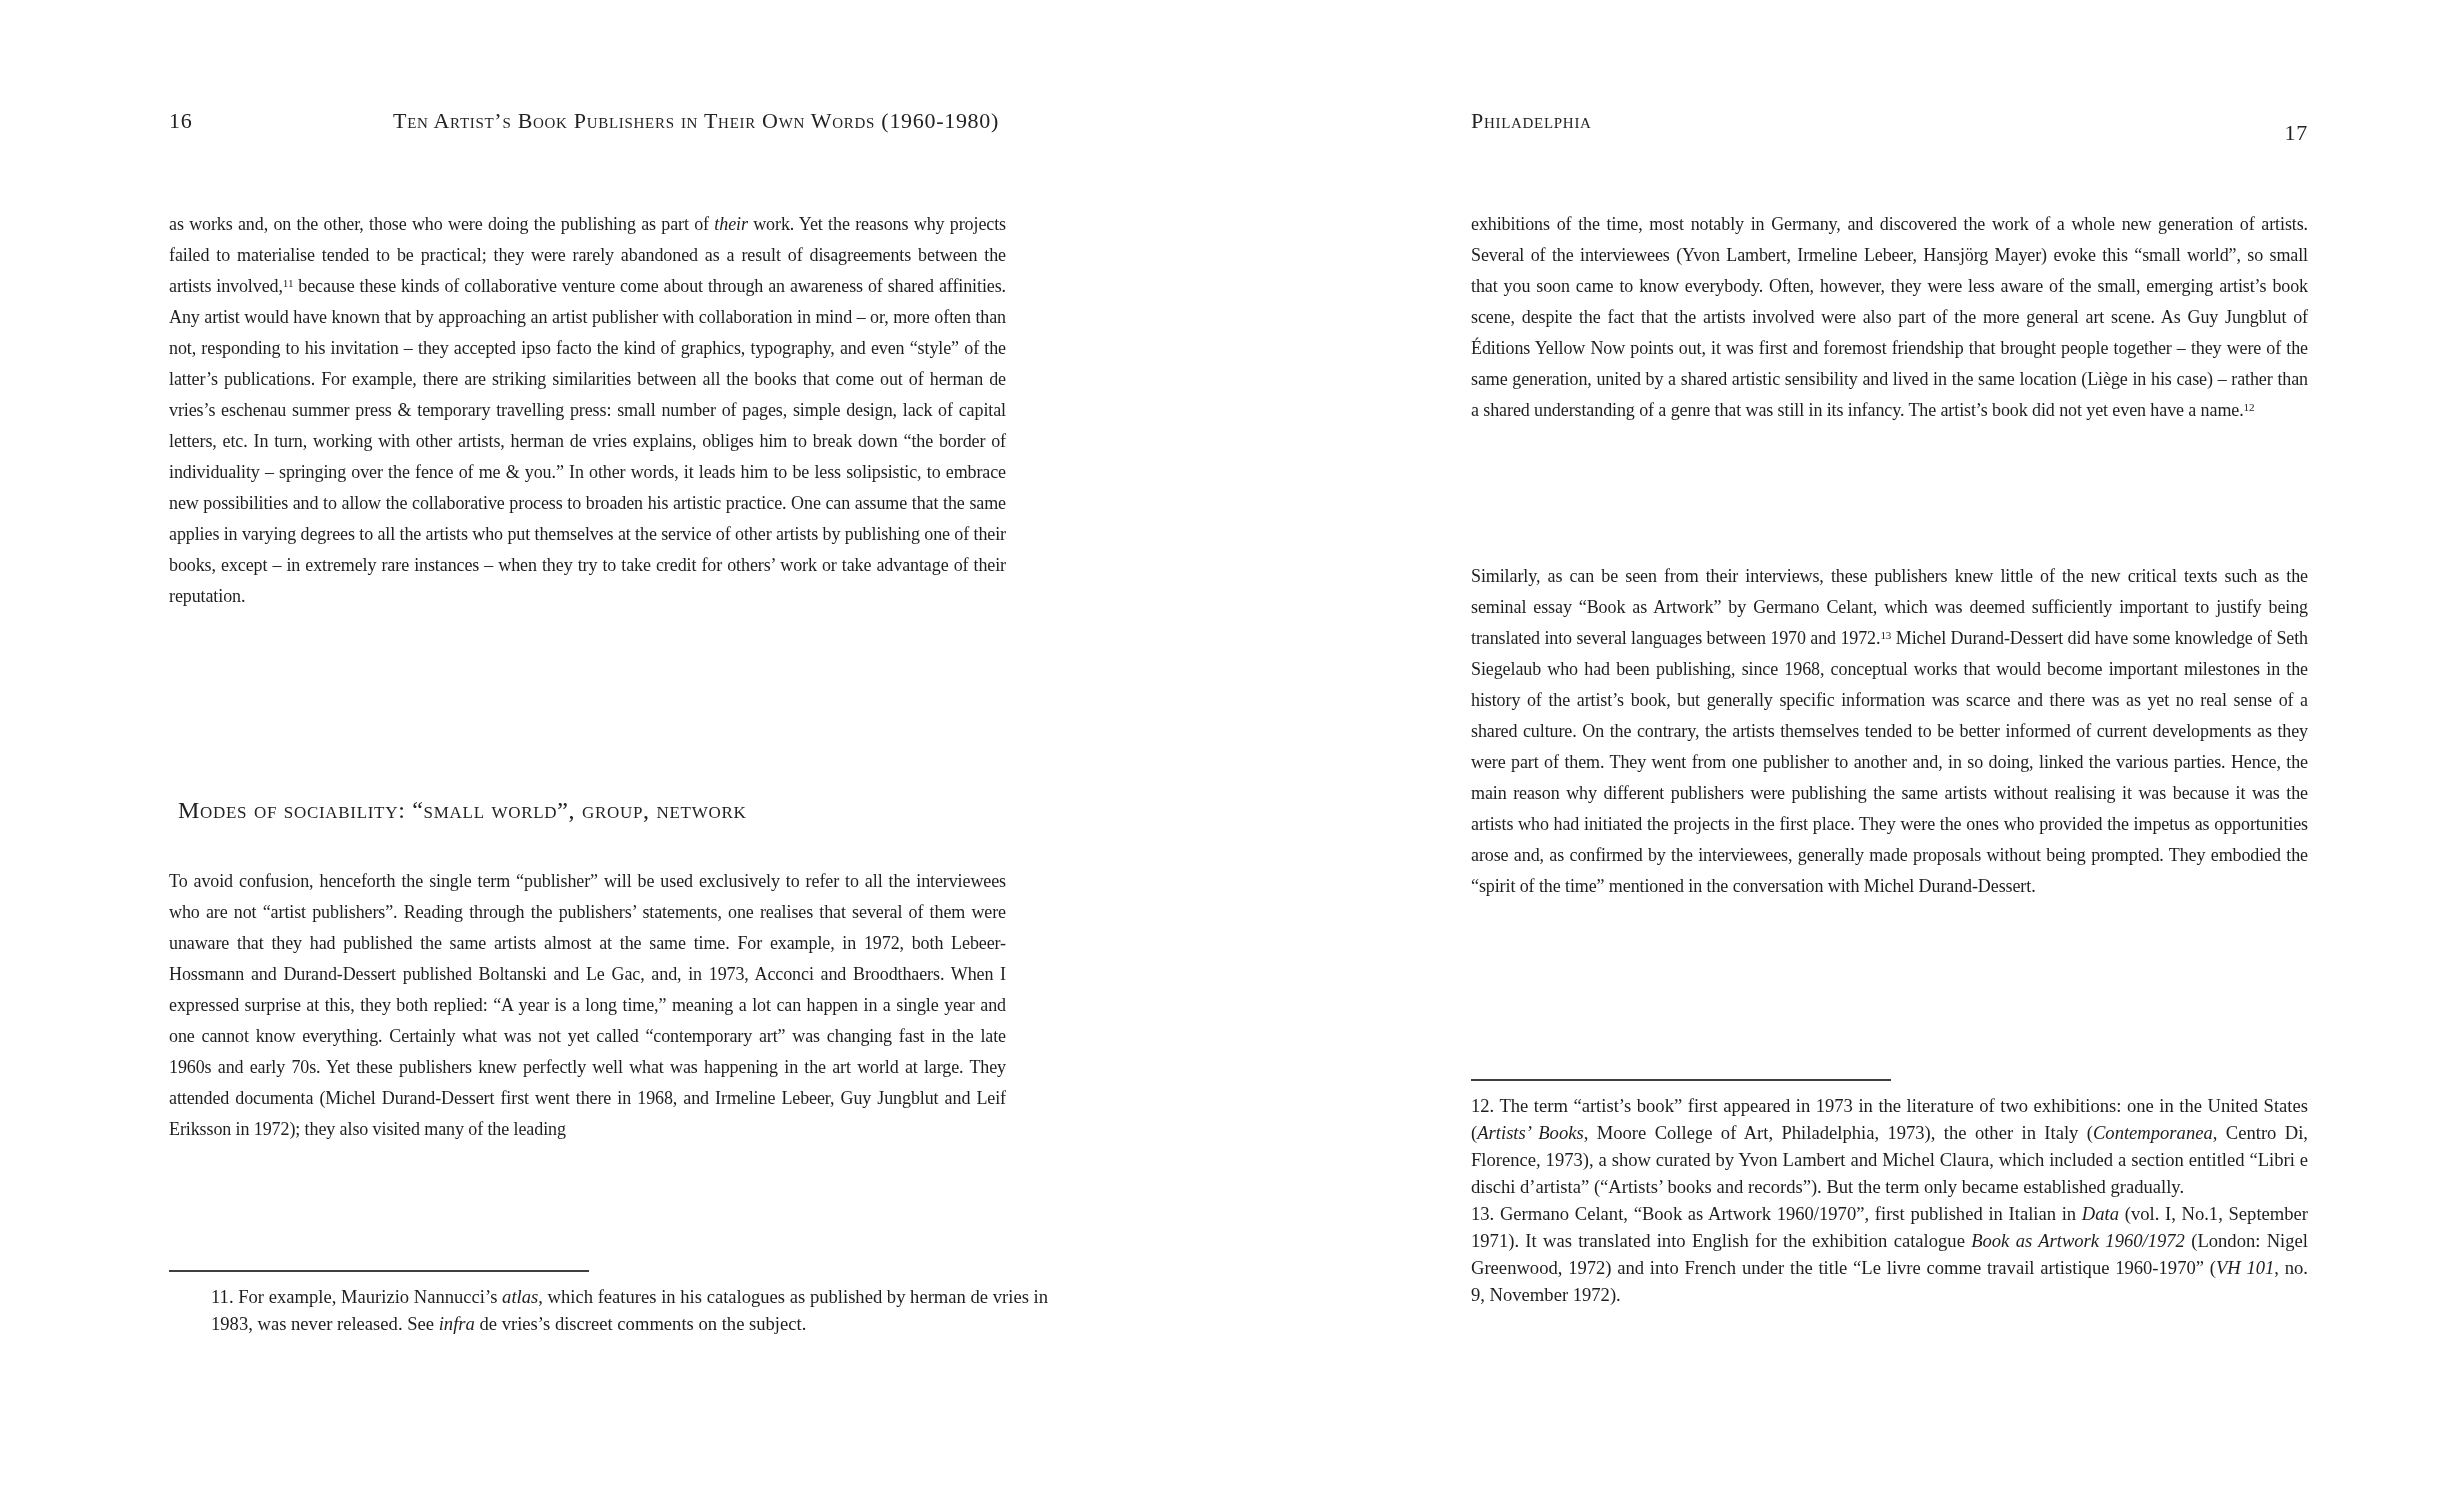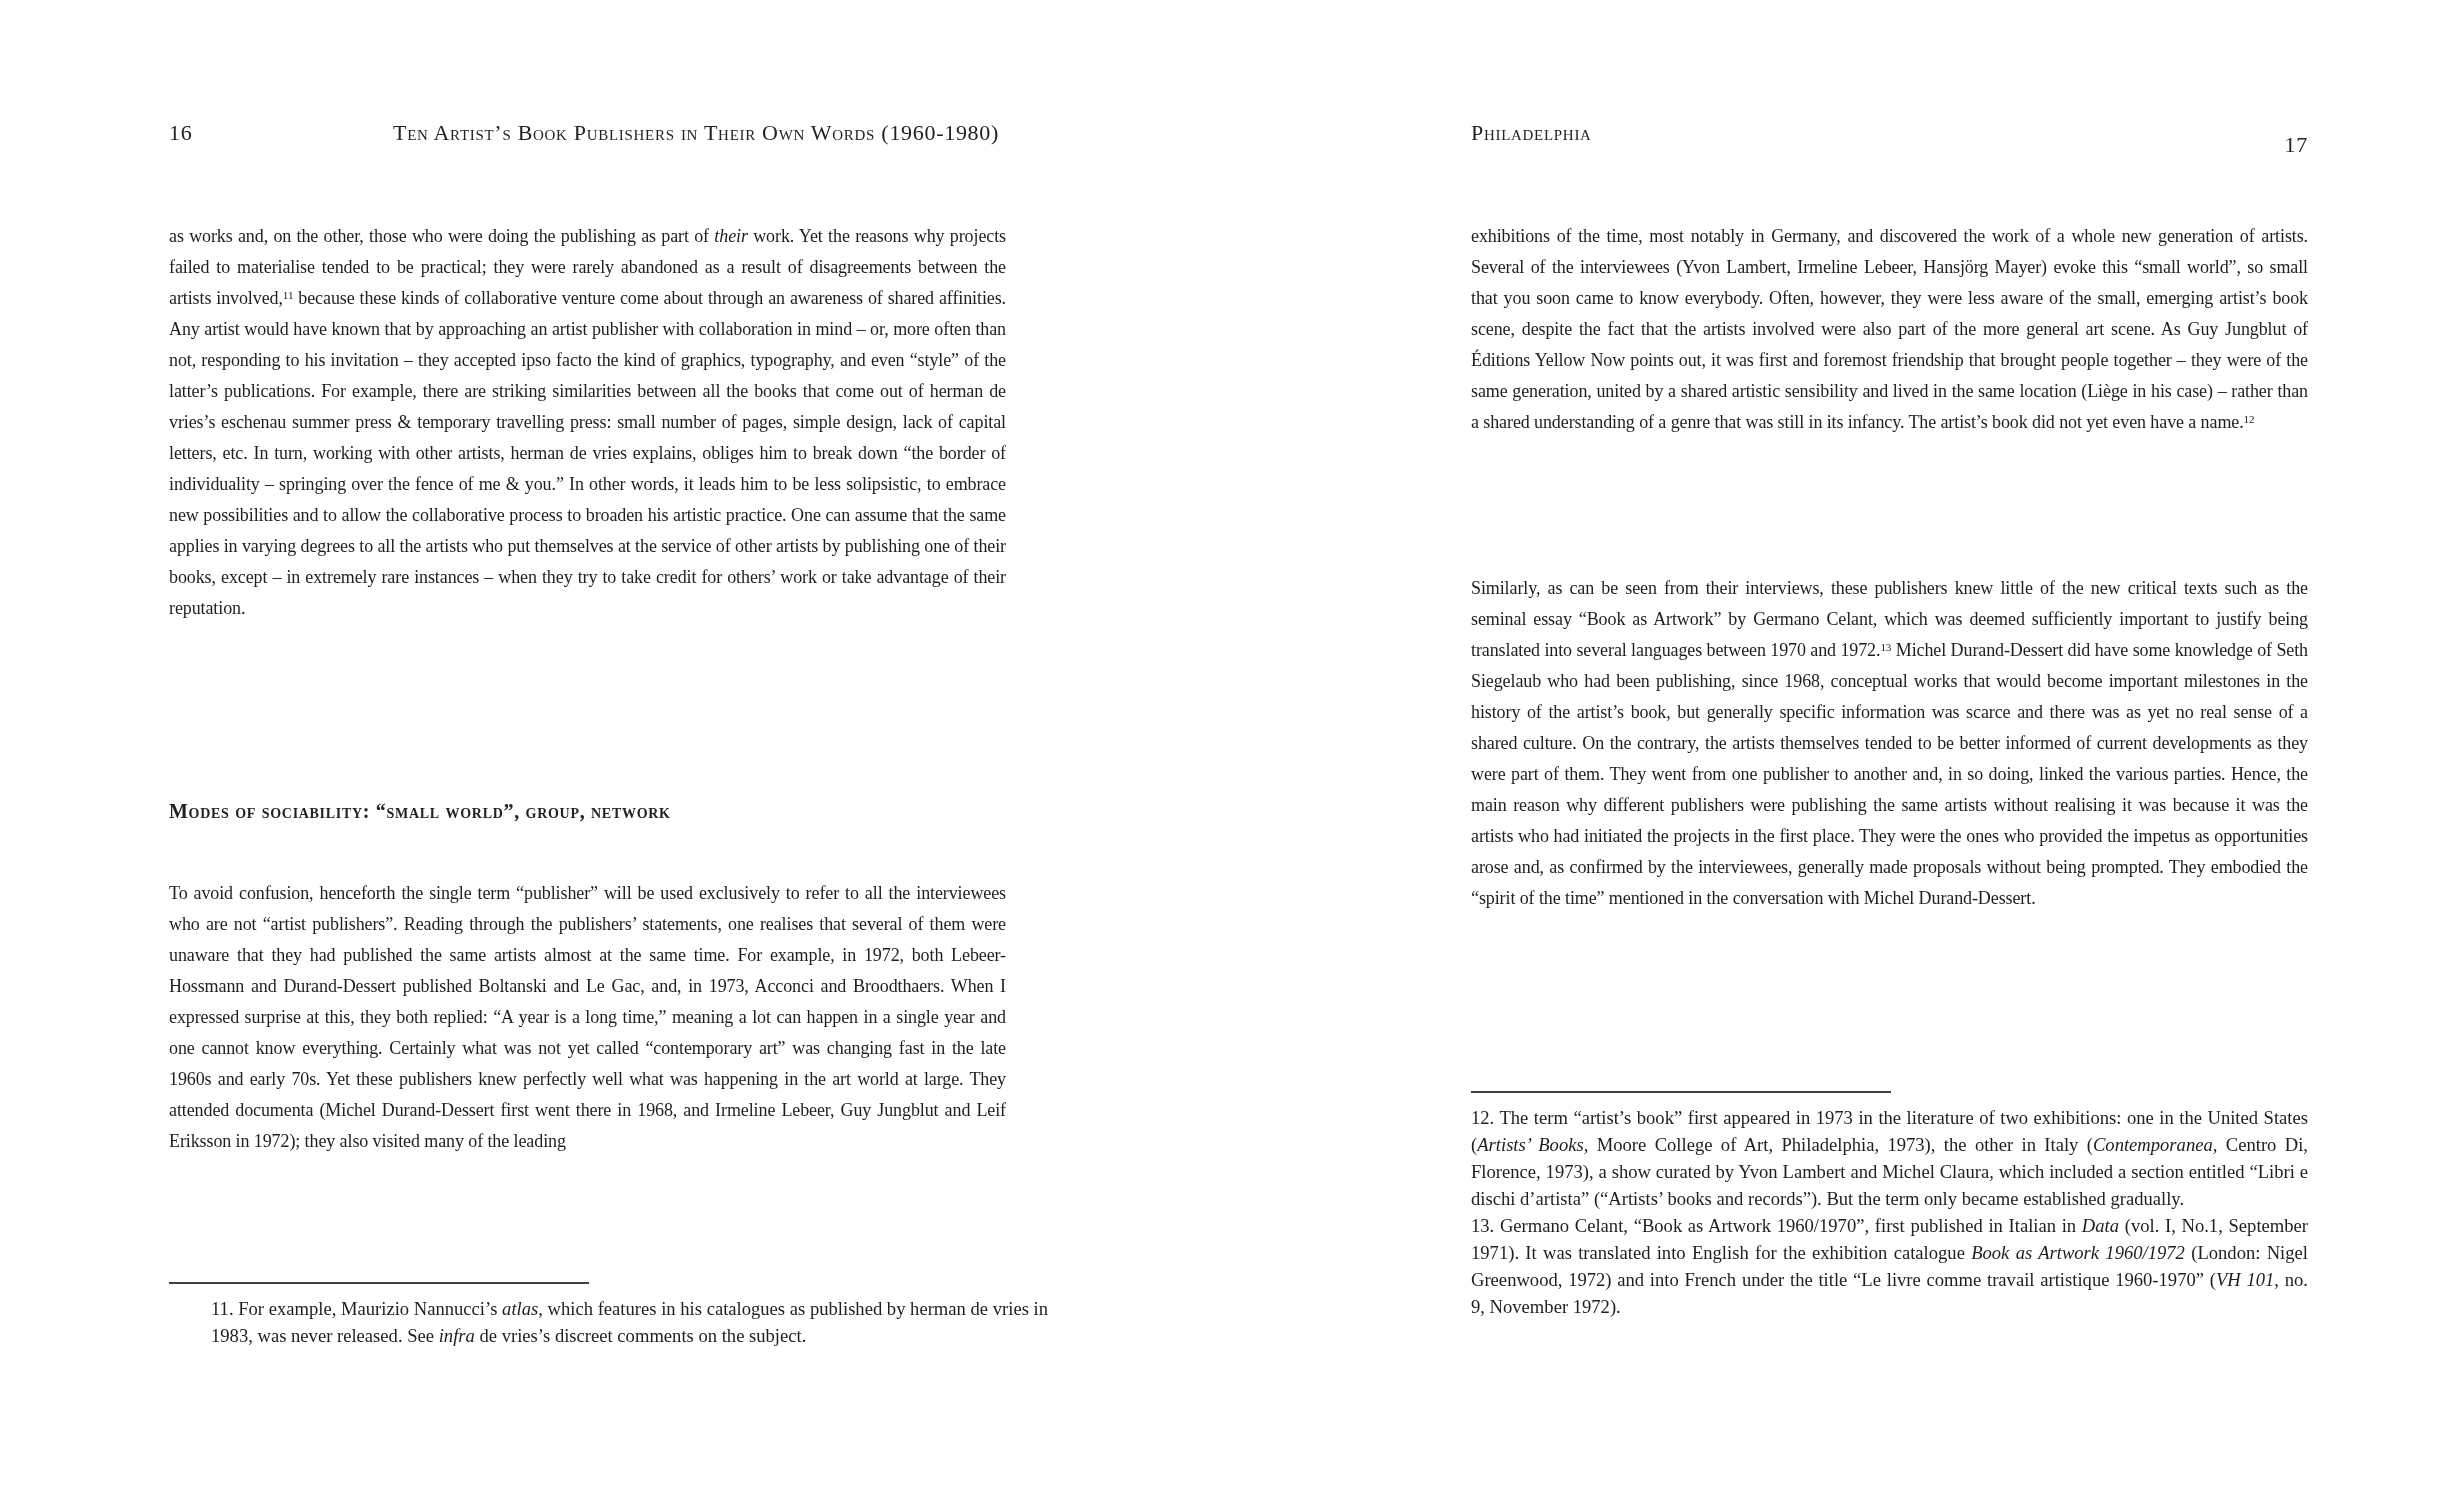--- a/index.html
+++ b/index.html
@@ -5,21 +5,21 @@
   html, body { margin: 0; padding: 0; }
   body {
     width: 2462px; height: 1497px;
     background: #ffffff;
     font-family: "Liberation Serif", "DejaVu Serif", serif;
     color: #1e1e1e;
     overflow: hidden;
     position: relative;
   }
   .page {
-    position: absolute; top: 12px; width: 837px; height: 1091px;
+    position: absolute; top: 0; width: 837px; height: 1091px;
   }
   .page.verso { left: 169px; }
   .page.recto { left: 1471px; }
 
   .pagenum, .running-head {
     position: absolute; top: 108px;
     font-variant: small-caps;
     font-size: 22px;
     letter-spacing: 0.7px;
     white-space: nowrap;
@@ -37,24 +37,24 @@
     line-height: 31px;
     letter-spacing: -0.1px;
     margin-top: 16px;
   }
   .verso .para1 { top: 193px; }
   .verso .para2 { top: 850px; }
   .recto .para1 { top: 193px; }
   .recto .para2 { top: 545px; }
 
   .section-heading {
-    position: absolute; left: 0; top: 788px; margin: 0;
-    font-weight: bold;
+    position: absolute; left: 0; top: 788px; margin: 9px;
+    font-weight: normal;
     font-variant: small-caps;
-    font-size: 20px;
+    font-size: 24px;
     letter-spacing: 0.7px;
     white-space: nowrap;
     color: #222;
   }
 
   .footnote-rule {
     position: absolute; left: 0; width: 420px; height: 0;
     border-top: 2.5px solid #3f3f3f;
   }
   .verso .footnote-rule { top: 1270px; }

